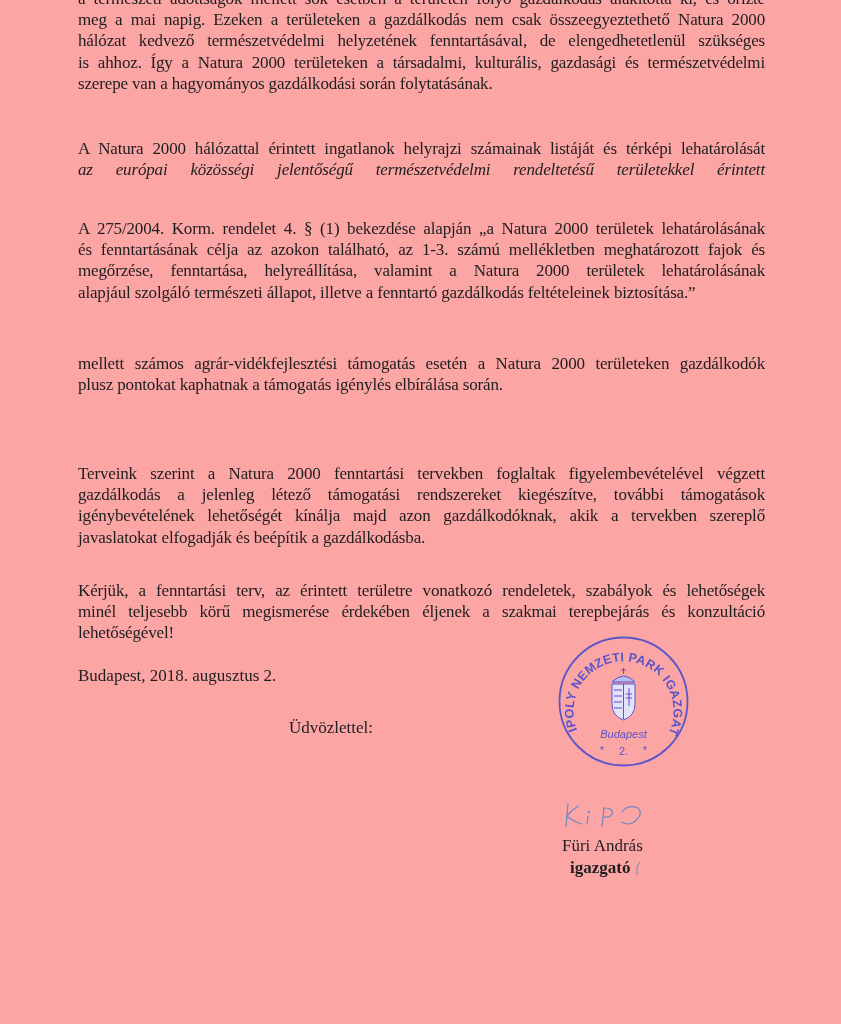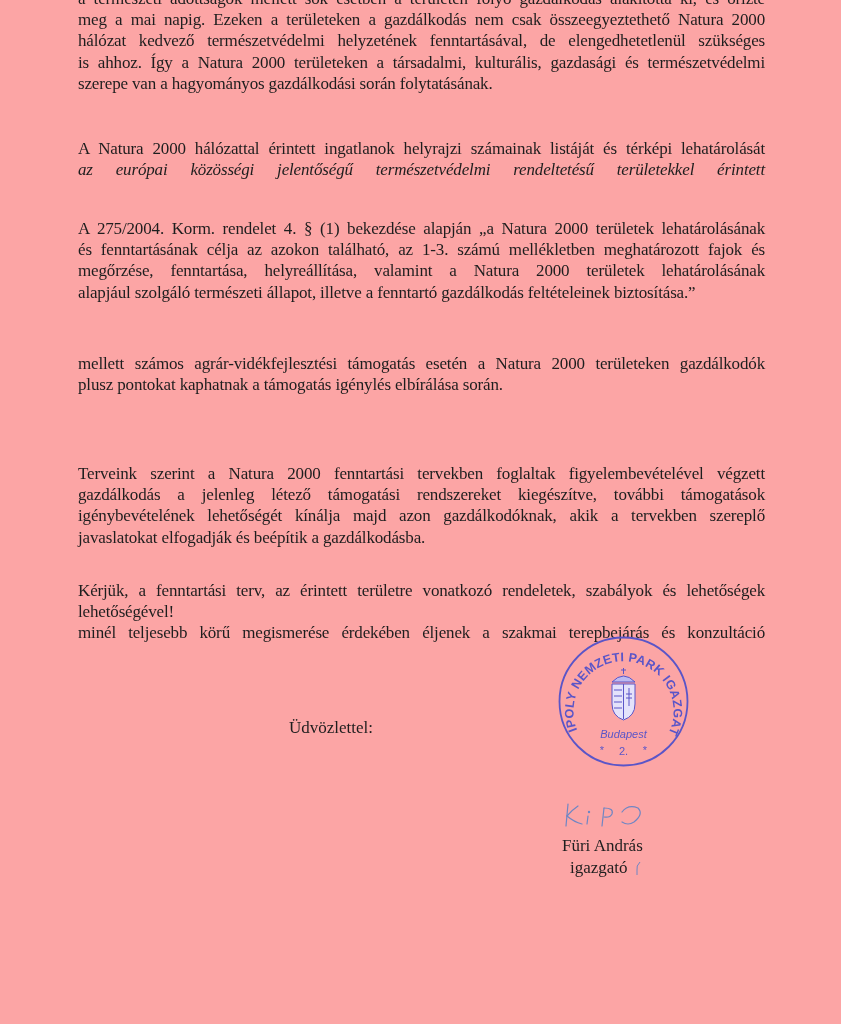--- a/index.html
+++ b/index.html
@@ -49,21 +49,21 @@
     .p5 { top: 563px; margin-top: 17px; }
     em { font-style: italic; }
     .single {
       position: absolute;
       font-size: 17px;
       line-height: 21px;
     }
     .date { left: 78px; top: 665px; }
     .greeting { left: 289px; top: 717px; }
     .signer-name { left: 562px; top: 835px; }
-    .signer-title { left: 570px; top: 857px; }
+    .signer-title { left: 570px; top: 857px; font-weight: bold; }
     .stamp {
       position: absolute;
       left: 556px;
       top: 634px;
       width: 135px;
       height: 135px;
     }
     .signature {
       position: absolute;
       left: 560px;
@@ -111,24 +111,25 @@
 
   <div class="para p4">
     <span class="line">Terveink szerint a Natura 2000 fenntartási tervekben foglaltak figyelembevételével végzett</span>
     <span class="line">gazdálkodás a jelenleg létező támogatási rendszereket kiegészítve, további támogatások</span>
     <span class="line">igénybevételének lehetőségét kínálja majd azon gazdálkodóknak, akik a tervekben szereplő</span>
     <span class="line last">javaslatokat elfogadják és beépítik a gazdálkodásba.</span>
   </div>
 
   <div class="para p5">
     <span class="line">Kérjük, a fenntartási terv, az érintett területre vonatkozó rendeletek, szabályok és lehetőségek</span>
+    <span class="line">minél teljesebb körű megismerése érdekében éljenek a szakmai terepbejárás és konzultáció</span>
     <span class="line last">lehetőségével!</span>
-    <span class="line">minél teljesebb körű megismerése érdekében éljenek a szakmai terepbejárás és konzultáció</span>
   </div>
 
+  <div class="single date">Budapest, 2018. augusztus 2.</div>
   <div class="single greeting">Üdvözlettel:</div>
 
   <svg class="stamp" viewBox="0 0 135 135">
     <defs>
       <path id="ring-path" d="M 22 98 A 50 50 0 1 1 113 98" fill="none"></path>
     </defs>
     <circle cx="67.5" cy="67.5" r="64" fill="none" stroke="#5a55c8" stroke-width="1.8"></circle>
     <text font-family="Liberation Sans, sans-serif" font-size="12.5" font-weight="bold" fill="#5a55c8" letter-spacing="0.3">
       <textPath href="#ring-path" startOffset="50%" text-anchor="middle">DUNA-IPOLY NEMZETI PARK IGAZGATÓSÁG</textPath>
     </text>

